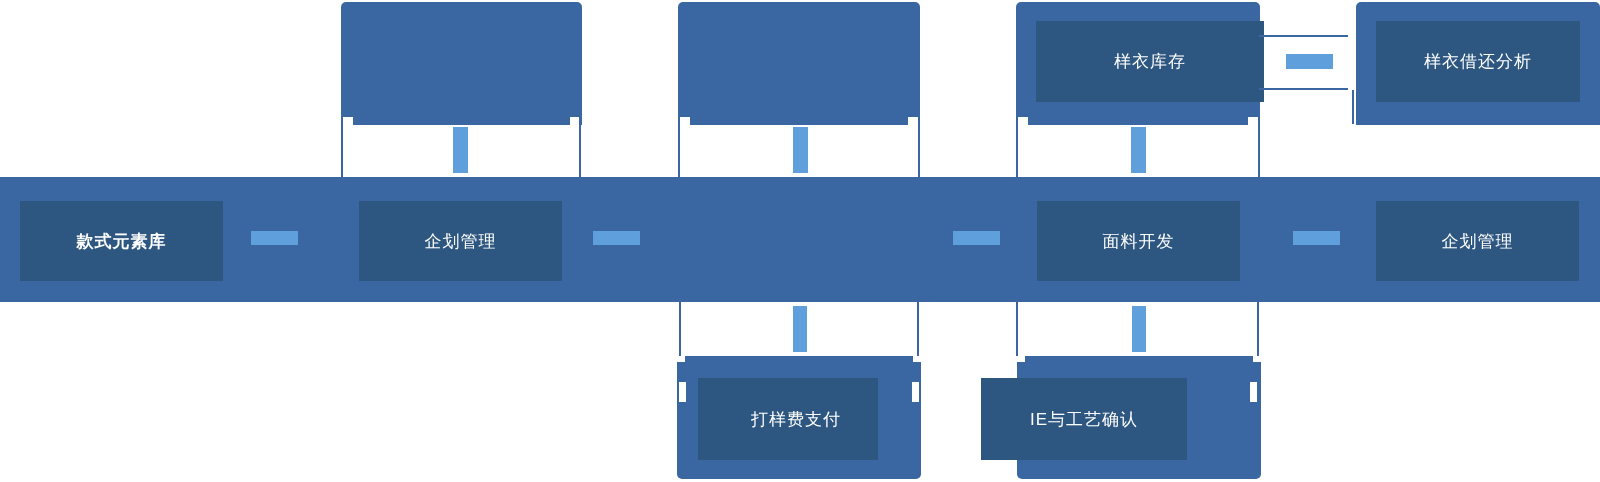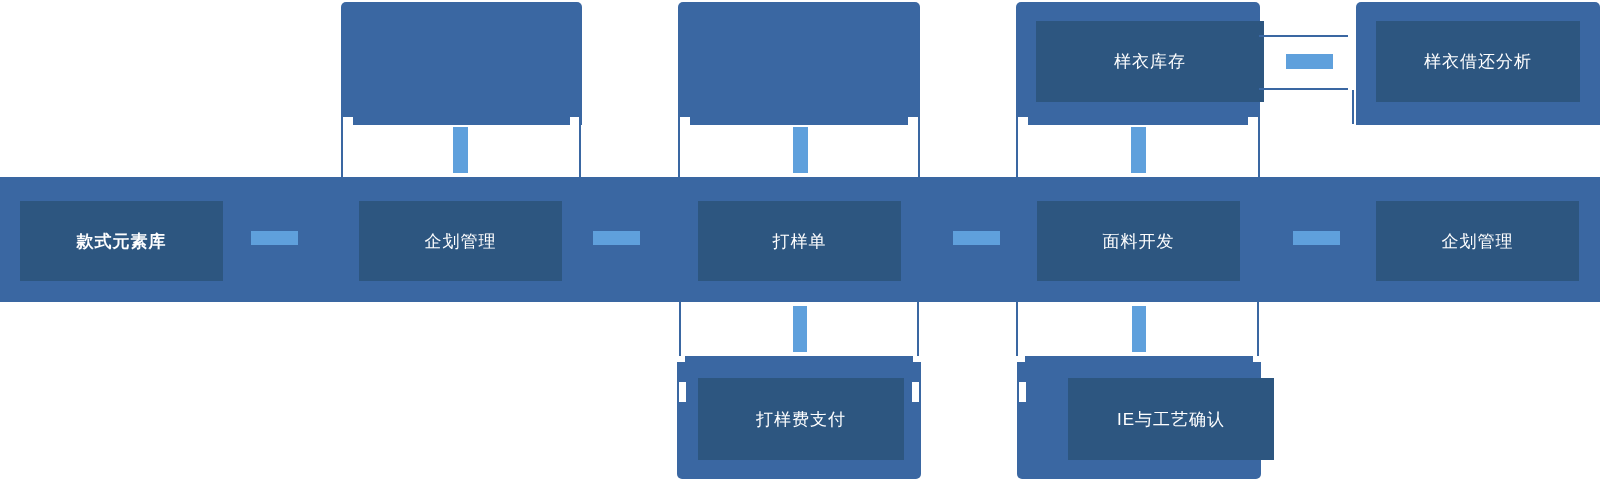--- a/index.html
+++ b/index.html
@@ -60,42 +60,41 @@
   <div class="abs plate-line" style="left:1259px;top:35px;width:89px;height:2px;"></div>
   <div class="abs plate-line" style="left:1259px;top:88px;width:89px;height:2px;"></div>
   <div class="abs hbar" style="left:1286px;top:54px;width:47px;height:15px;"></div>
   <div class="abs plate-line" style="left:1352px;top:90px;width:2px;height:34px;"></div>
 
   <div class="abs container top" style="left:1356px;top:2px;width:244px;height:123px;"></div>
   <div class="abs node" style="left:1376px;top:21px;width:204px;height:81px;">样衣借还分析</div>
 
   <div class="abs node" style="left:20px;top:201px;width:203px;height:80px;font-weight:bold;">款式元素库</div>
   <div class="abs node" style="left:359px;top:201px;width:203px;height:80px;">企划管理</div>
-  <div class="abs node" style="left:698px;top:201px;width:203px;height:80px;">打样单</div>
   <div class="abs node" style="left:1037px;top:201px;width:203px;height:80px;">面料开发</div>
   <div class="abs node" style="left:1376px;top:201px;width:203px;height:80px;">企划管理</div>
 
   <div class="abs hbar" style="left:251px;top:231px;width:47px;height:14px;"></div>
   <div class="abs hbar" style="left:593px;top:231px;width:47px;height:14px;"></div>
   <div class="abs hbar" style="left:953px;top:231px;width:47px;height:14px;"></div>
   <div class="abs hbar" style="left:1293px;top:231px;width:47px;height:14px;"></div>
 
   <div class="abs bracket" style="left:679px;top:302px;height:54px;"></div>
   <div class="abs bracket" style="left:917px;top:302px;height:54px;"></div>
   <div class="abs vbar" style="left:793px;top:306px;width:14px;height:46px;"></div>
   <div class="abs container bottom" style="left:677px;top:356px;width:244px;height:123px;"></div>
   <div class="abs notch" style="left:677px;top:356px;width:8px;height:6px;"></div>
   <div class="abs notch" style="left:913px;top:356px;width:8px;height:6px;"></div>
   <div class="abs notch" style="left:679px;top:382px;width:7px;height:20px;"></div>
   <div class="abs notch" style="left:912px;top:382px;width:7px;height:20px;"></div>
-  <div class="abs node" style="left:698px;top:378px;width:206px;height:82px;">打样费支付</div>
+  <div class="abs node" style="left:698px;top:378px;width:164px;height:82px;padding-left:16px;">打样费支付</div>
 
   <div class="abs bracket" style="left:1016px;top:302px;height:54px;"></div>
   <div class="abs bracket" style="left:1257px;top:302px;height:54px;"></div>
   <div class="abs vbar" style="left:1132px;top:306px;width:14px;height:46px;"></div>
   <div class="abs container bottom" style="left:1017px;top:356px;width:244px;height:123px;"></div>
   <div class="abs notch" style="left:1017px;top:356px;width:8px;height:6px;"></div>
   <div class="abs notch" style="left:1253px;top:356px;width:8px;height:6px;"></div>
   <div class="abs notch" style="left:1019px;top:382px;width:7px;height:20px;"></div>
   <div class="abs notch" style="left:1250px;top:382px;width:7px;height:20px;"></div>
-  <div class="abs node" style="left:1068px;top:378px;width:206px;height:82px;">IE与工艺确认</div>
+  <div class="abs node" style="left:981px;top:378px;width:206px;height:82px;">IE与工艺确认</div>
 
 </div>
 
 </body></html>

